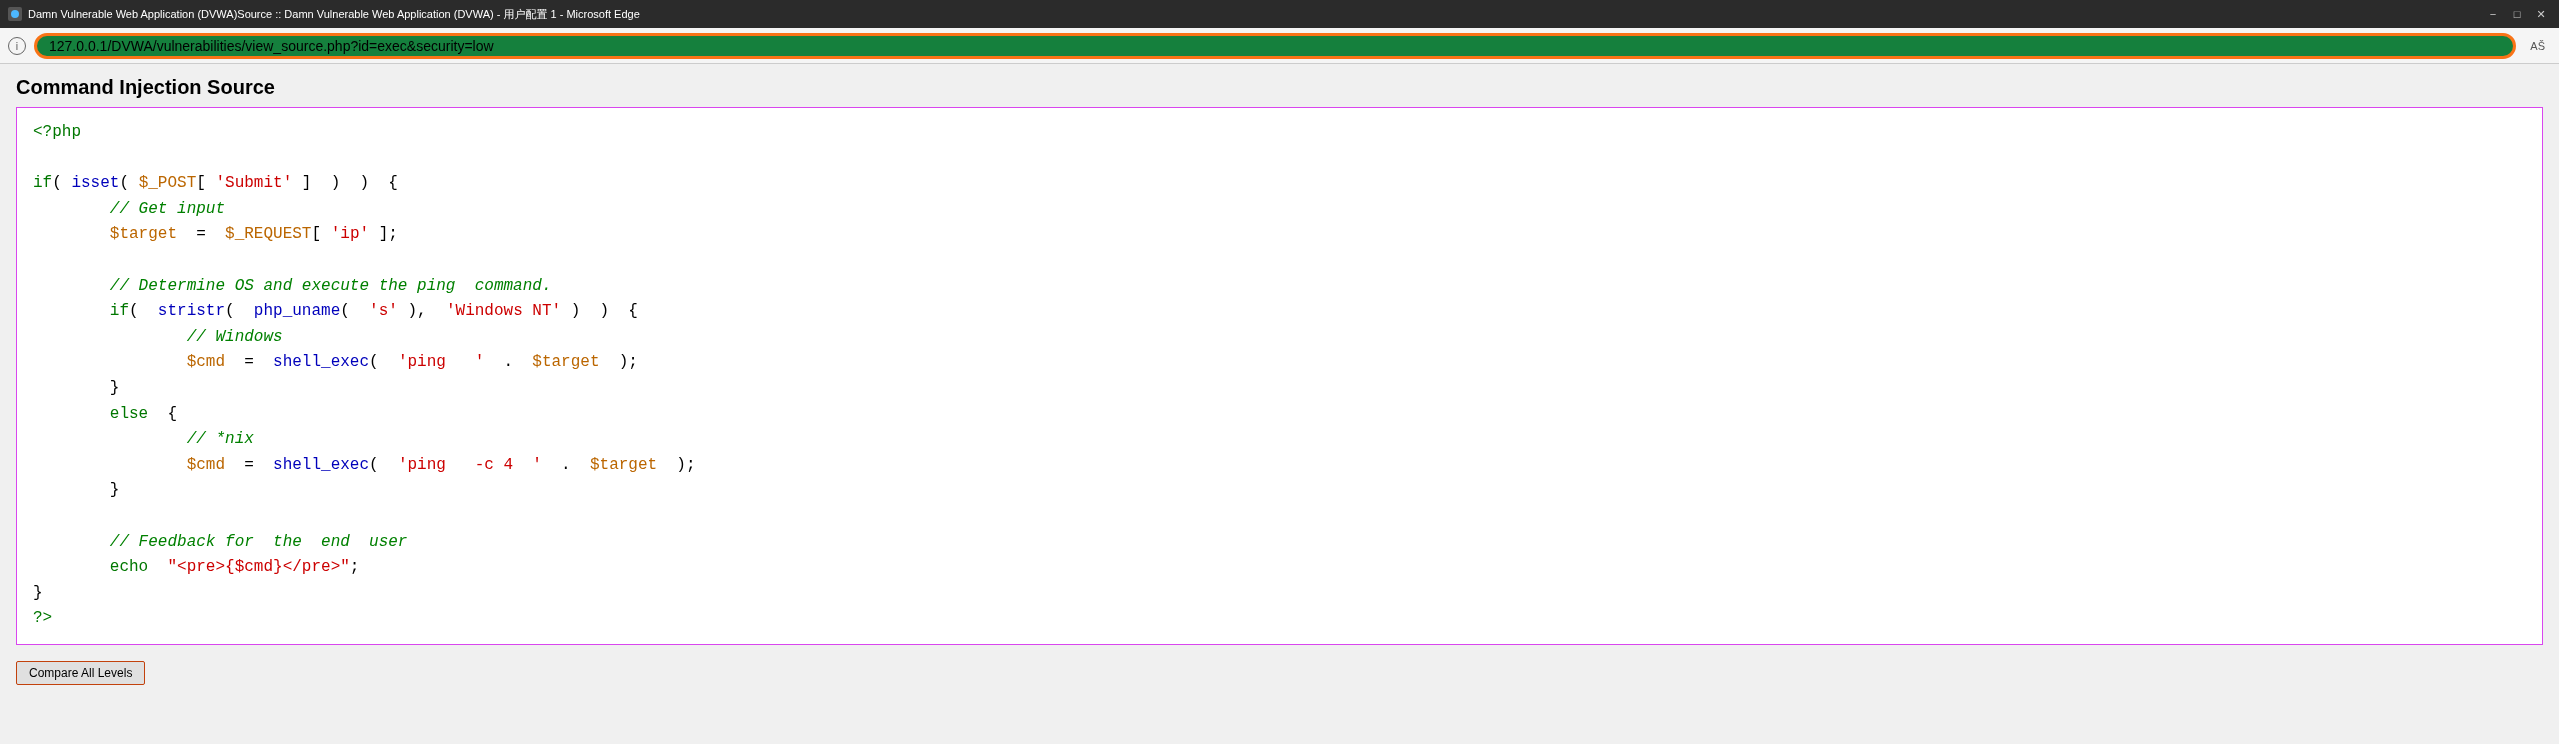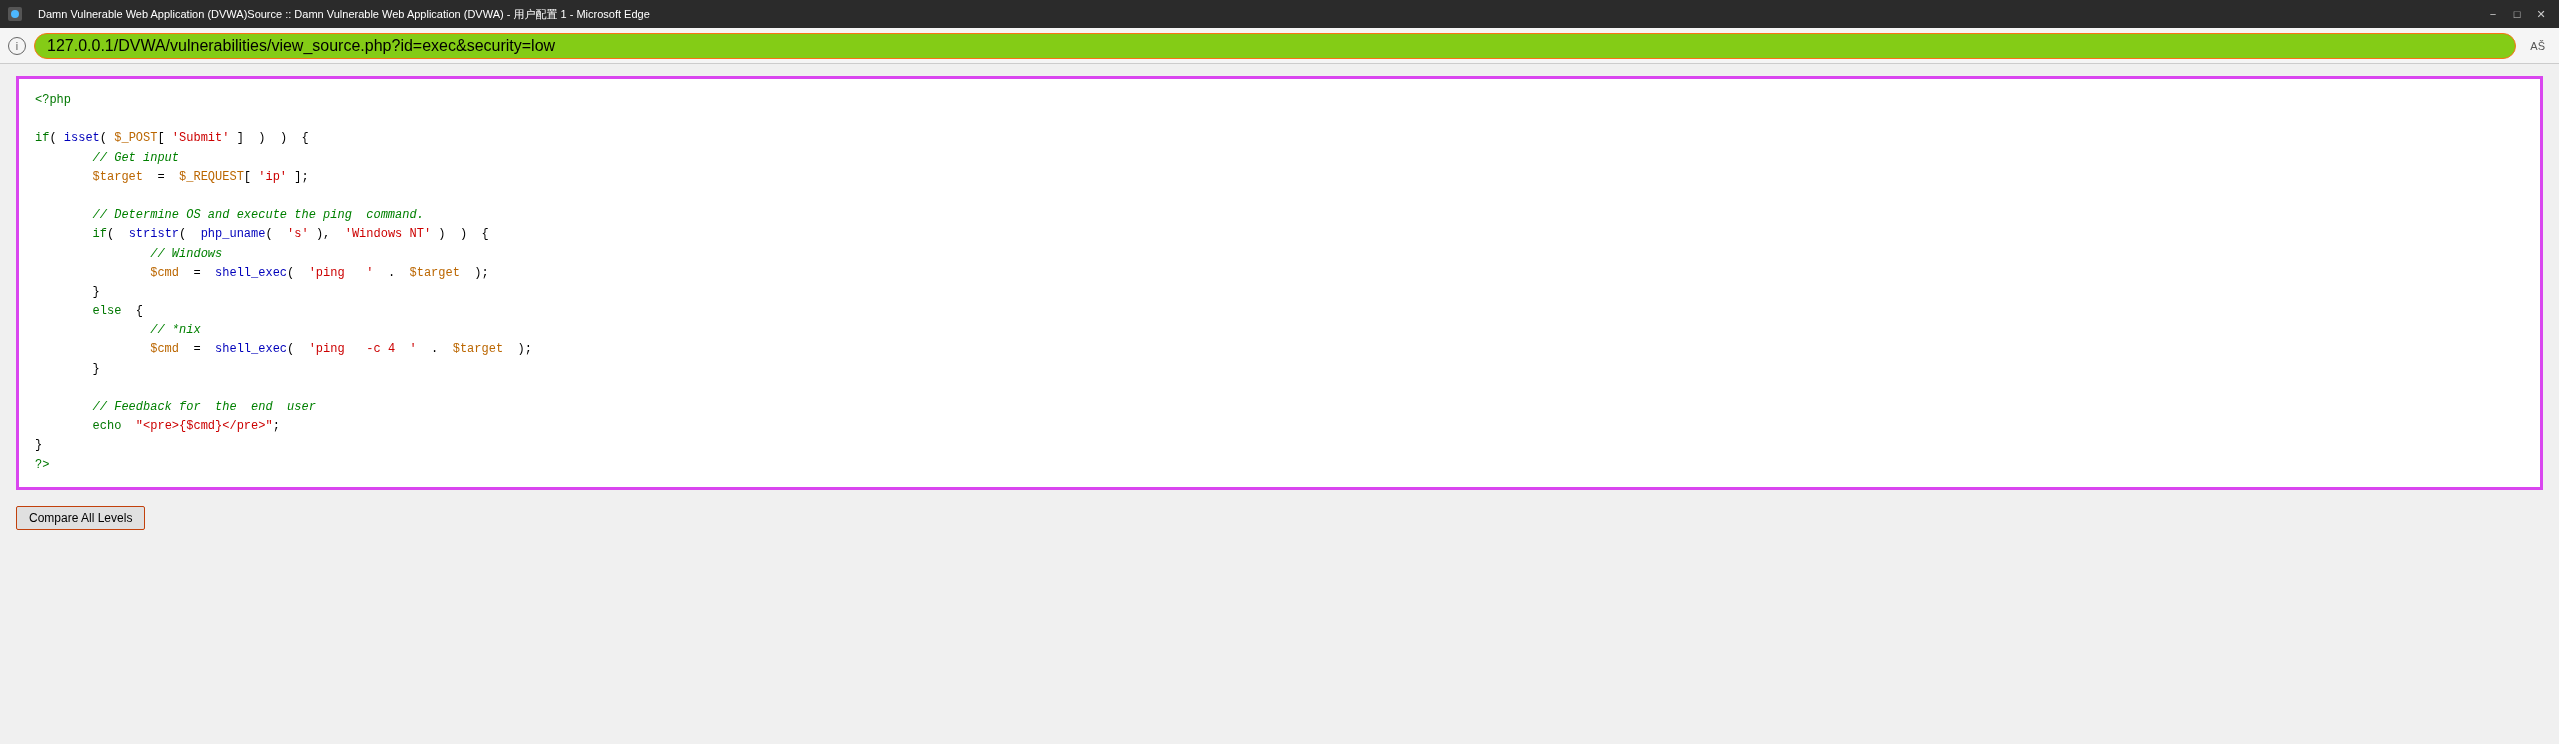--- a/index.html
+++ b/index.html
@@ -12,21 +12,21 @@
       font-size: 11px;
       padding: 4px 8px;
       display: flex;
       align-items: center;
       justify-content: space-between;
       height: 28px;
     }
     .titlebar-left {
       display: flex;
       align-items: center;
-      gap: 16px;
+      gap: 6px;
     }
     .titlebar-icon {
       width: 14px;
       height: 14px;
       background: #555;
       border-radius: 2px;
       display: flex;
       align-items: center;
       justify-content: center;
     }
@@ -67,25 +67,25 @@
       border: 1.5px solid #666;
       display: flex;
       align-items: center;
       justify-content: center;
       font-size: 11px;
       color: #666;
       cursor: pointer;
     }
     .address-input {
       flex: 1;
-      border: 1px solid #f97316;
+      border: 3px solid #f97316;
       border-radius: 14px;
       padding: 3px 12px;
-      font-size: 16px;
-      background: #84cc16;
+      font-size: 14px;
+      background: #15803d;
       outline: none;
       height: 26px;
     }
     .read-aloud-btn {
       font-size: 11px;
       color: #555;
       padding: 2px 6px;
       cursor: pointer;
       text-align: right;
     }
@@ -114,24 +114,24 @@
     .subtitle {
       font-size: 15px;
       font-weight: bold;
       color: #000;
       margin-bottom: 12px;
     }
 
     
     .code-block {
       background: #fff;
-      border: 3px solid #d946ef;
+      border: 1px solid #d946ef;
       padding: 12px 16px;
       font-family: 'Courier New', Courier, monospace;
-      font-size: 12px;
+      font-size: 16px;
       line-height: 1.6;
       white-space: pre;
       margin-bottom: 16px;
       min-height: 240px;
     }
 
     
     .c-default { color: #000; }
     .c-php { color: #007700; }       
     .c-keyword { color: #007700; }   
@@ -172,20 +172,21 @@
   <div class="addressbar-nav">
     <div class="info-btn">ℹ</div>
   </div>
   <input class="address-input" type="text" value="127.0.0.1/DVWA/vulnerabilities/view_source.php?id=exec&amp;security=low" style="">
   <span class="read-aloud-btn">AŠ</span>
 </div>
 
 <div class="page-content">
 
 
+  <div class="page-title">Command Injection Source</div>
 
 
   
   <div class="code-block"><span class="c-php">&lt;?php</span>
 
 <span class="c-keyword">if</span><span class="c-default">( </span><span class="c-function">isset</span><span class="c-default">( </span><span class="c-variable">$_POST</span><span class="c-default">[ </span><span class="c-string">'Submit'</span><span class="c-default"> ]  )  )  {</span>
 <span class="c-comment">        // Get input</span>
         <span class="c-variable">$target</span><span class="c-default">  =  </span><span class="c-variable">$_REQUEST</span><span class="c-default">[ </span><span class="c-string">'ip'</span><span class="c-default"> ];</span>
 
 <span class="c-comment">        // Determine OS and execute the ping  command.</span>

